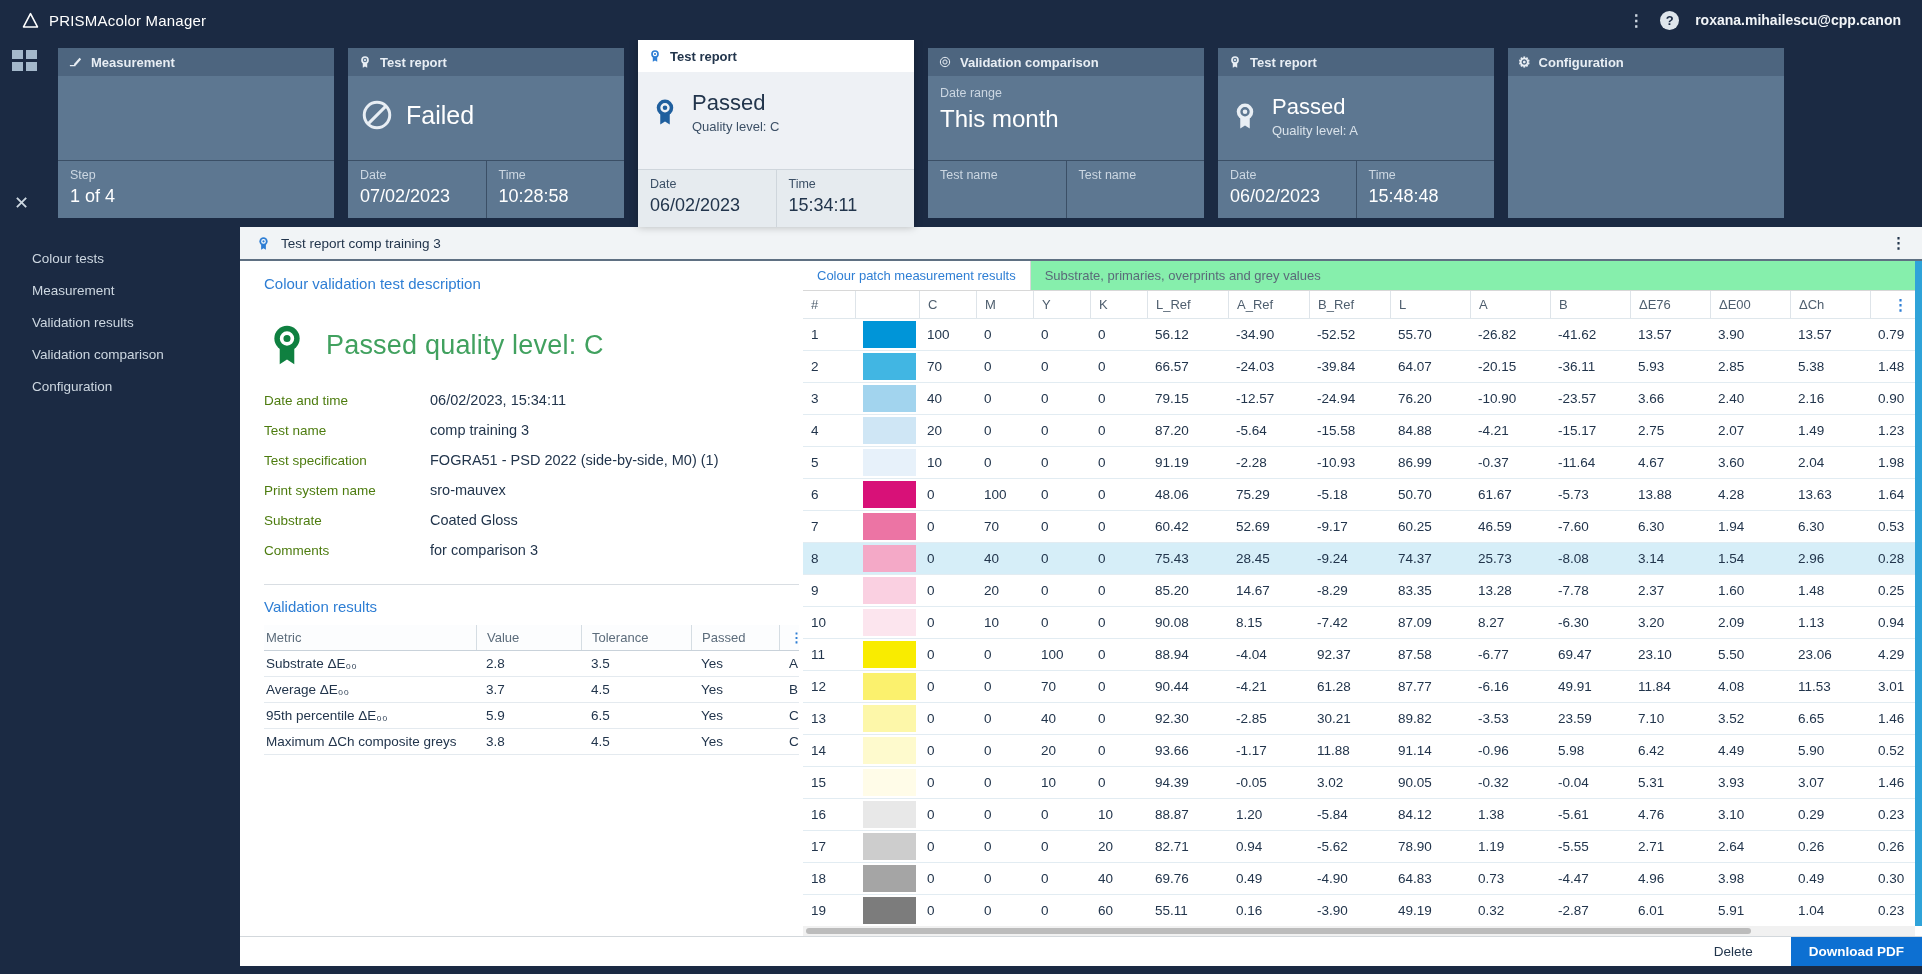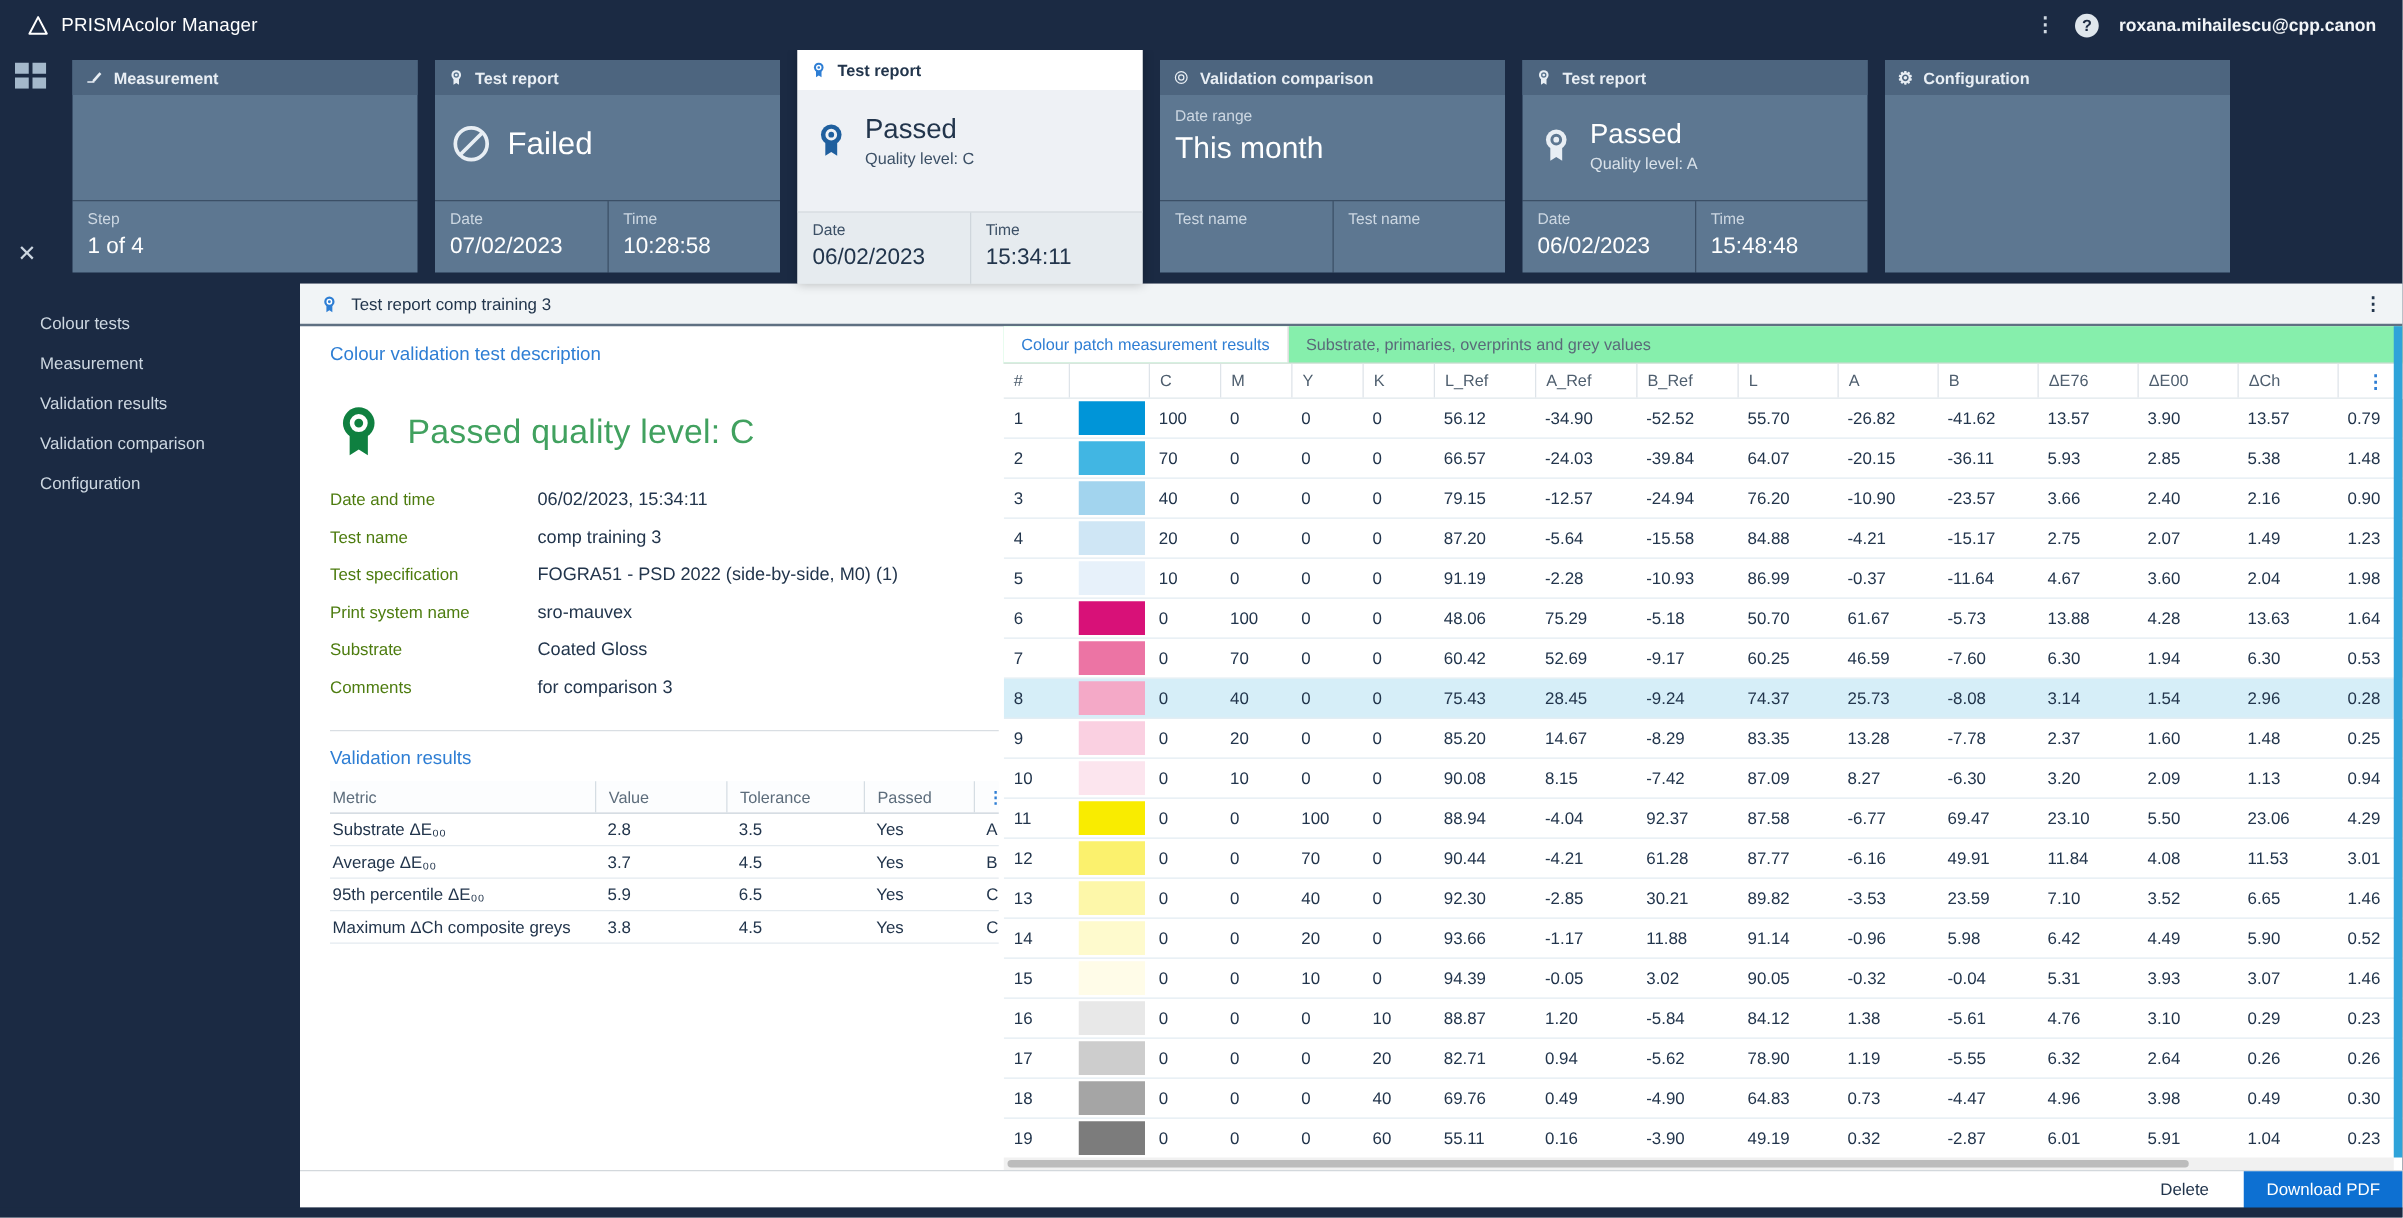--- a/index.html
+++ b/index.html
@@ -104,22 +104,22 @@
   .pcell{padding-left:8px;white-space:nowrap}
   .swatch-cell{padding:0 3px 0 8px;height:100%;display:flex;align-items:center}
   .swatch{width:100%;height:27px}
   .hscroll{height:10px;background:#f1f1f1;position:relative;flex:0 0 auto;margin-right:7px}
   .hthumb{position:absolute;left:3px;top:2px;height:6px;width:85%;background:#bcbcbc;border-radius:3px;cursor:pointer}
   .vscroll{position:absolute;top:0;right:0;bottom:10px;width:7px;background:var(--scroll);cursor:pointer}
 
   
   .bottom-bar{height:30px;border-top:1px solid #d3d8dc;display:flex;align-items:center;
               justify-content:flex-end;background:#fff;flex:0 0 auto}
-  .delete-btn{font-size:13.5px;color:var(--ink);margin-right:28px;cursor:pointer}
-  .download-btn{height:30px;padding:0 18px;border:none;background:var(--dl);color:#fff;font-weight:normal;
+  .delete-btn{font-size:13.5px;color:var(--ink);margin-right:38px;cursor:pointer}
+  .download-btn{height:30px;padding:0 18px;border:none;background:var(--dl);color:#fff;font-weight:bold;
                 font-size:13.5px;display:flex;align-items:center;cursor:pointer;font-family:inherit}
   .bottom-strip{position:absolute;left:0;right:0;bottom:0;height:8px;background:var(--navy);z-index:3}
 
   
   .ribbon .disc,.ribbon .tails{fill:currentColor}
   .ribbon .ring{fill:none;stroke:#fff;stroke-width:1.9}
   .ribbon.on-slate .ring{stroke:#5d7791}
   .ribbon.on-gray .ring{stroke:#eef1f5}
   .icon-white{color:#e8eef4}
   .icon-blue{color:var(--accent)}
@@ -742,21 +742,21 @@
             <div class="pcell">0</div>
             <div class="pcell">0</div>
             <div class="pcell">0</div>
             <div class="pcell">20</div>
             <div class="pcell">82.71</div>
             <div class="pcell">0.94</div>
             <div class="pcell">-5.62</div>
             <div class="pcell">78.90</div>
             <div class="pcell">1.19</div>
             <div class="pcell">-5.55</div>
-            <div class="pcell">6.32</div>
+            <div class="pcell">2.71</div>
             <div class="pcell">2.64</div>
             <div class="pcell">0.26</div>
             <div class="pcell">0.26</div>
           </div>
           <div class="prow">
             <div class="pcell">18</div>
             <div class="swatch-cell">
               <div class="swatch" style="background: rgb(165, 165, 165);"></div>
             </div>
             <div class="pcell">0</div>

